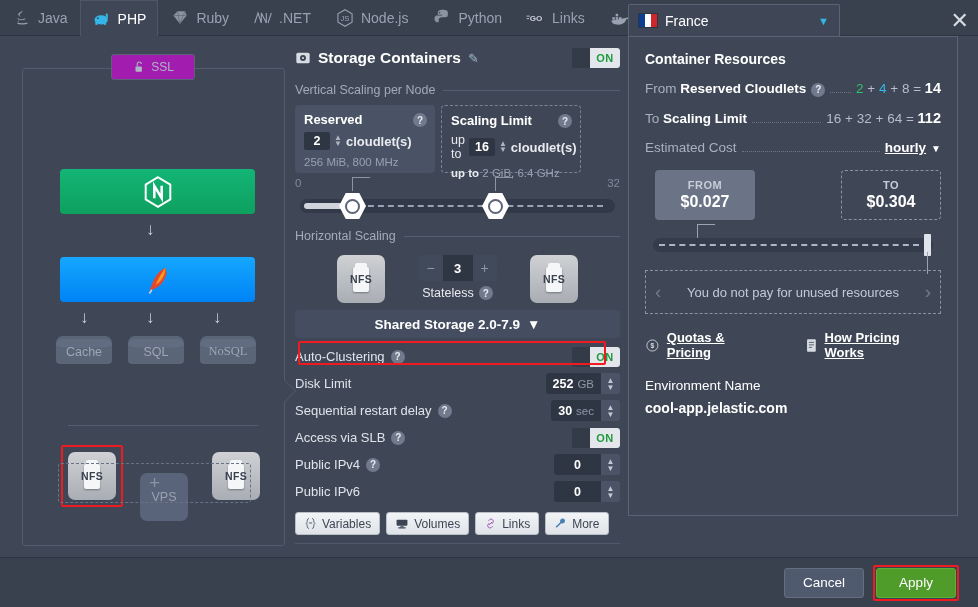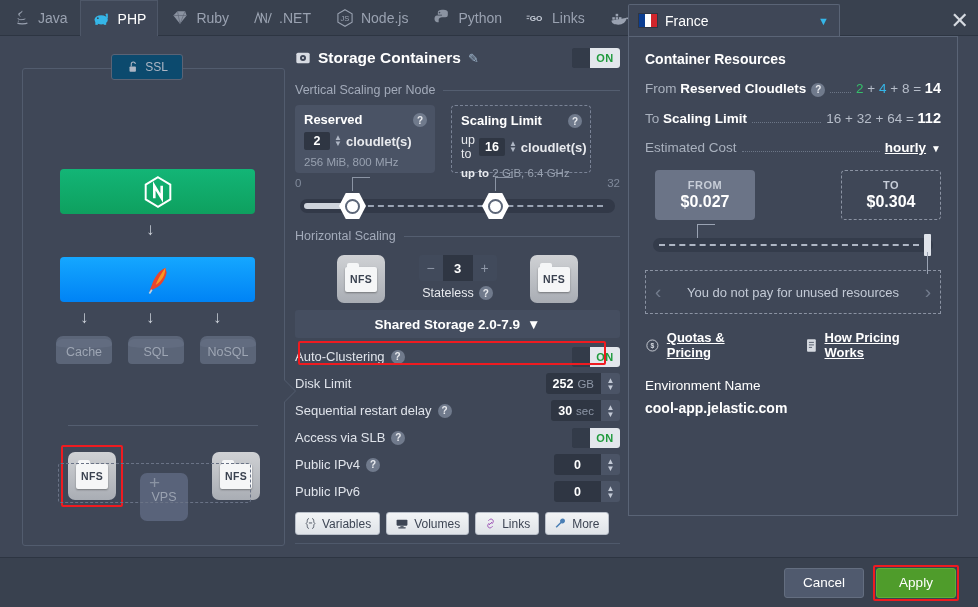--- a/index.html
+++ b/index.html
@@ -35,23 +35,23 @@
   .tab .ticon { width: 20px; height: 20px; display: block; }
 
   
   .topology {
     position: absolute; left: 22px; top: 68px; width: 263px; height: 478px;
     border: 1px solid #525c6e; border-radius: 3px;
     background: #3f4757;
   }
   .ssl-chip {
     position: absolute; left: 111px; top: 54px;
-    width: 72px; height: 26px;
+    width: 84px; height: 26px;
     border: 1px solid #5a6within; border: 1px solid #5a6375; border-radius: 3px;
-    background: #0c4a6e;
+    background: #a21caf;
     display: flex; align-items: center; justify-content: center; gap: 5px;
     color: #aeb6c4; font-size: 12px;
     z-index: 5;
   }
   .node-big {
     position: absolute; left: 37px; width: 195px; height: 45px;
     border-radius: 4px;
     display: flex; align-items: center; justify-content: center;
   }
   .node-nginx { top: 100px; background: linear-gradient(#13b576,#0ea05f); }
@@ -75,21 +75,21 @@
     background: #545e70;
   }
   .sq-node {
     position: absolute; width: 48px; height: 48px; border-radius: 7px;
     display: flex; align-items: center; justify-content: center;
     font-size: 12.5px;
   }
   .sq-nfs { background: linear-gradient(#cfd1d4,#a9adb4); }
   .sq-vps { background: #59637a; color: #9aa2b1; margin-top: 21px; }
   .nfs-folder {
-    width: 32px; height: 25px; background: #f5f6f7; border-radius: 2px;
+    width: 16px; height: 25px; background: #f5f6f7; border-radius: 2px;
     position: relative; display: flex; align-items: center; justify-content: center;
     color: #3a4250; font-size: 10.5px; font-weight: bold; letter-spacing: .3px;
     box-shadow: 0 1px 2px rgba(0,0,0,.35);
   }
   .nfs-folder::before {
     content: ""; position: absolute; left: 2px; top: -4px; width: 12px; height: 5px;
     background: #f5f6f7; border-radius: 2px 2px 0 0;
   }
   .sel-red {
     position: absolute; border: 2px solid #ef1b20; border-radius: 2px;
@@ -125,21 +125,21 @@
     flex: 1; height: 20px; background: #e3e7ec; color: #1f9a3c;
     font-size: 11px; font-weight: bold; display: flex;
     align-items: center; justify-content: center; letter-spacing: .5px;
   }
   .legend-row {
     display: flex; align-items: center; gap: 8px;
     color: #a3abba; font-size: 12.5px; margin-top: 13px;
   }
   .legend-row .rule { flex: 1; height: 1px; background: #545e70; }
 
-  .vs-boxes { display: flex; gap: 16px; margin-top: 8px; }
+  .vs-boxes { display: flex; gap: 6px; margin-top: 8px; }
   .vs-box {
     width: 140px; height: 68px; border-radius: 4px; padding: 7px 9px;
     position: relative;
   }
   .vs-reserved { background: #4a5365; }
   .vs-limit { border: 1px dashed #79melhor; border: 1px dashed #7a8characters; border: 1px dashed #7a8396; }
   .vs-label { font-size: 13px; font-weight: bold; color: #ffffff; }
   .q {
     width: 14px; height: 14px; border-radius: 50%;
     background: #707a8c; color: #e8eaee; font-size: 10px; font-weight: bold;
@@ -419,21 +419,21 @@
   <div class="arrow-down" style="left:57px; top:240px;">↓</div>
   <div class="arrow-down" style="left:123px; top:240px;">↓</div>
   <div class="arrow-down" style="left:190px; top:240px;">↓</div>
 
   <div class="db-node" style="left:33px; top:267px;">
     <span style="position:relative;z-index:2">Cache</span>
   </div>
   <div class="db-node" style="left:105px; top:267px;">
     <span style="position:relative;z-index:2">SQL</span>
   </div>
-  <div class="db-node" style="left:177px; top:267px;">
+  <div class="db-node" style="left:177px; top:267px;font-family:Liberation Serif, serif;">
     <span style="position:relative;z-index:2">NoSQL</span>
   </div>
 
   <div class="sep-line"></div>
 
   <div class="sel-red" style="left:38px; top:376px; width:62px; height:62px;"></div>
   <div class="sq-node sq-nfs" style="left:45px; top:383px;">
     <div class="nfs-folder">
       <span>NFS</span>
     </div>

